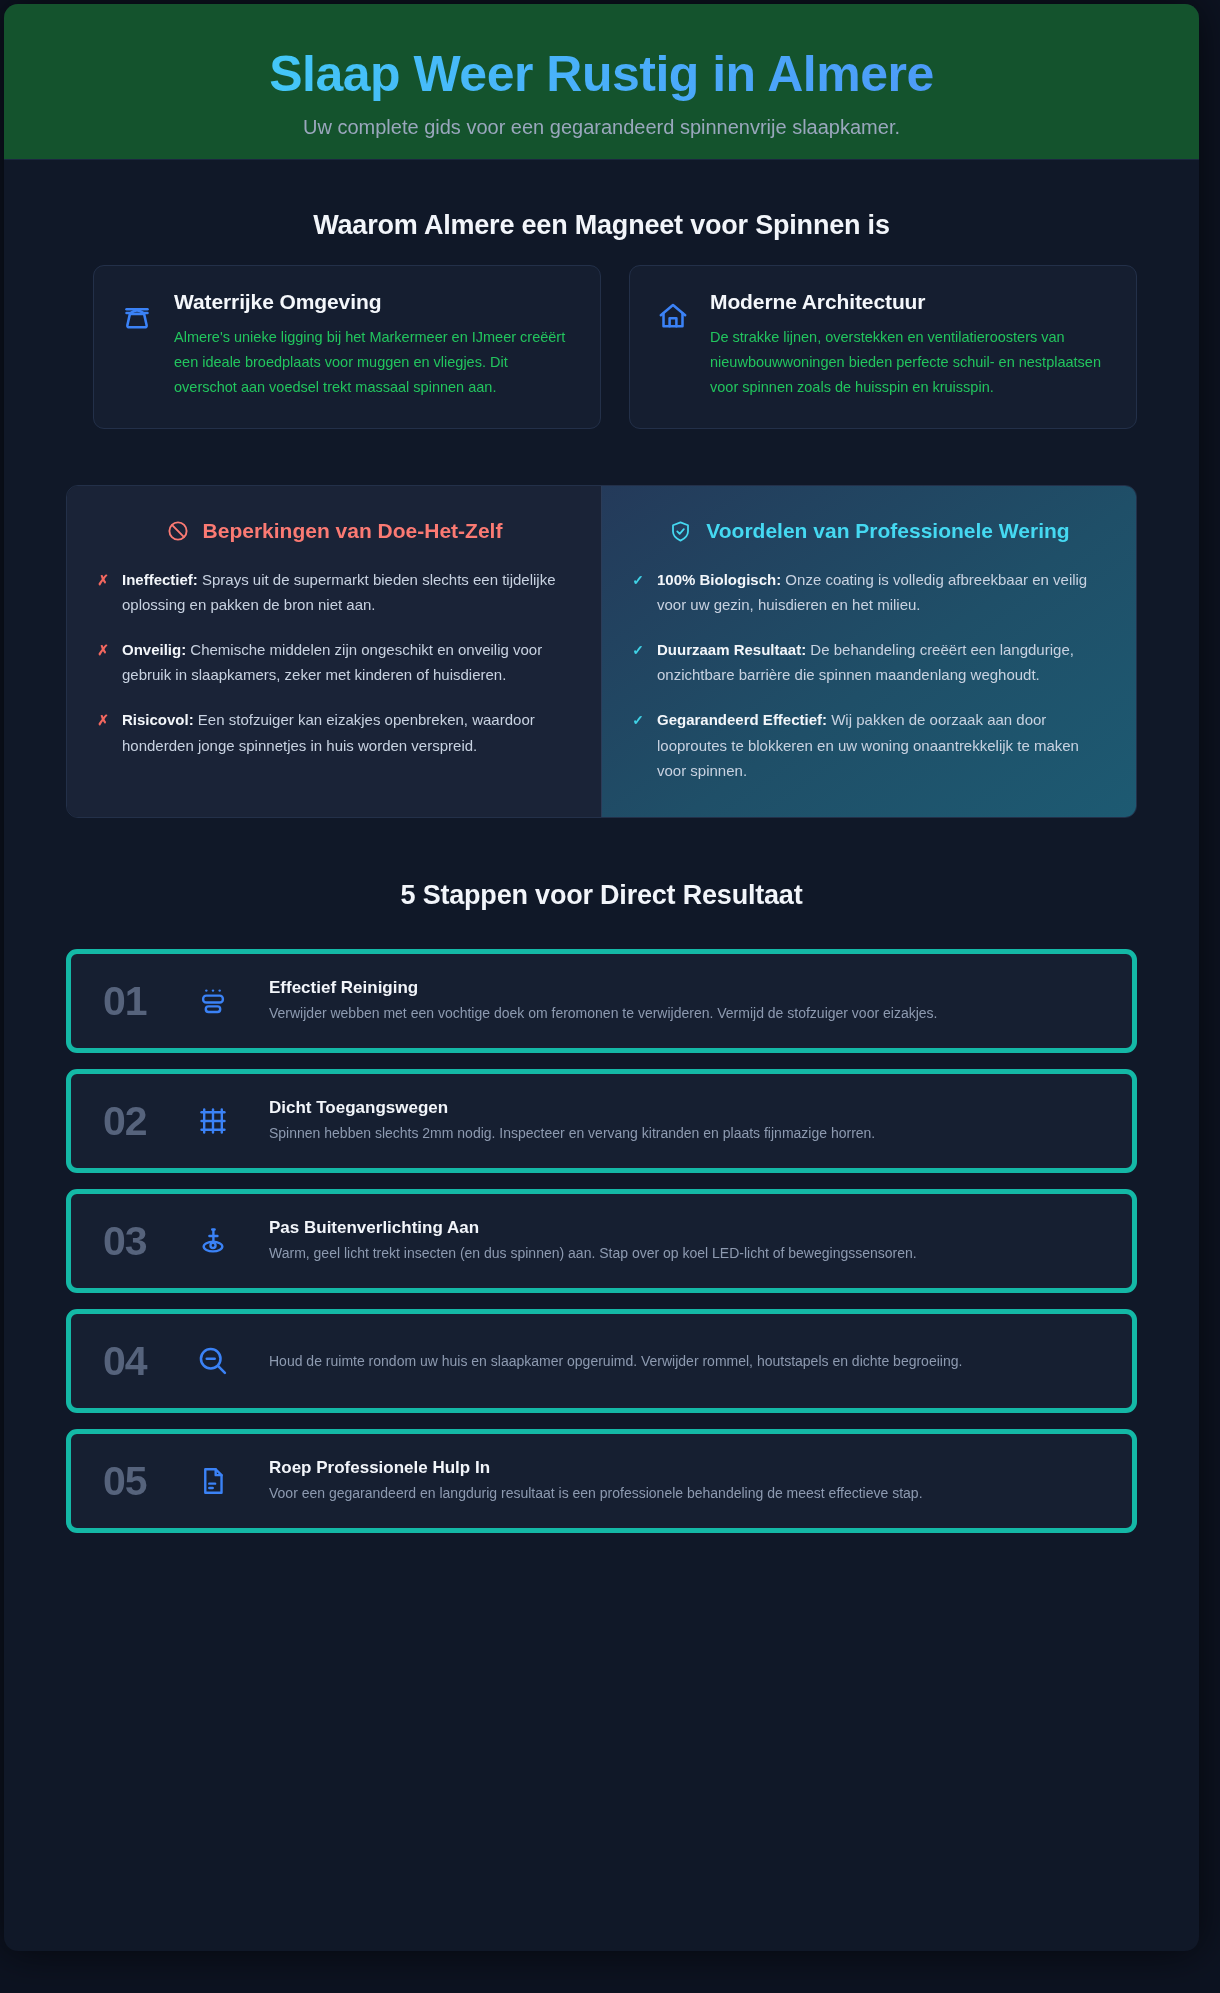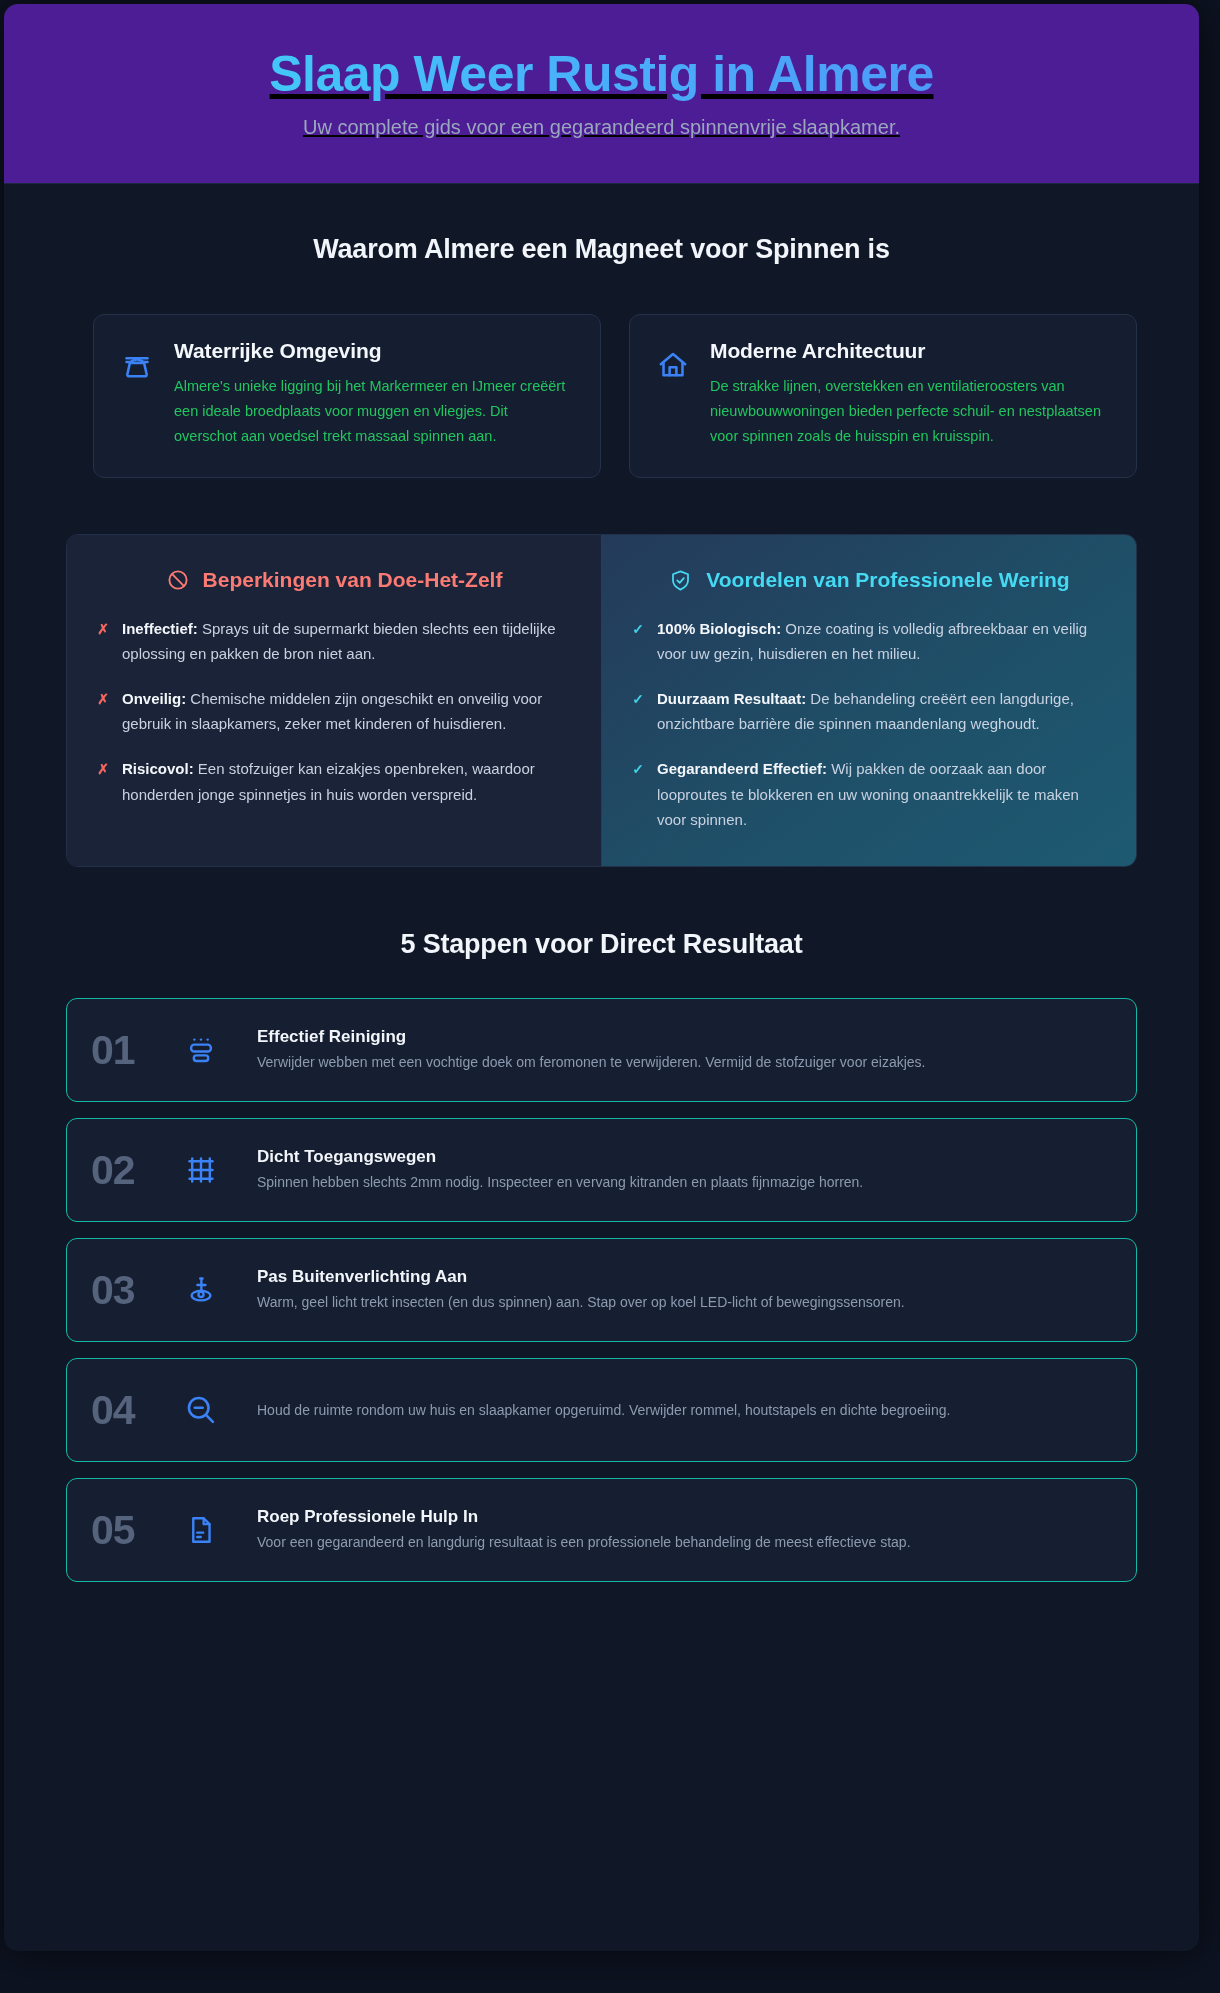--- a/index.html
+++ b/index.html
@@ -23,25 +23,24 @@
     width: 1195px;
     height: 1947px;
     background: #101828;
     border-radius: 14px;
     box-shadow: 0 0 44px rgba(0,0,0,0.65);
     overflow: hidden;
   }
 
   
   .hero {
-    padding: 42px 40px 44px;
+    padding: 42px 40px 20px;
     text-align: center;
-    background: #4c1d95;
+    background: #14532d;
     border-bottom: 1px solid #1c2740;
-    text-decoration: underline;
   }
   .hero-title {
     font-size: 50px;
     font-weight: 700;
     letter-spacing: -0.5px;
     line-height: 1.12;
     background: linear-gradient(90deg, #3fd8f5 0%, #49b0fa 48%, #4f8ef7 100%);
     -webkit-background-clip: text;
     background-clip: text;
     color: transparent;
@@ -63,21 +62,21 @@
     font-weight: 700;
     letter-spacing: -0.2px;
   }
   .sec-why { padding-top: 50px; }
   .sec-steps { padding-top: 62px; }
 
   
   .why-grid {
     display: flex;
     gap: 28px;
-    margin-top: 49px;
+    margin-top: 24px;
     padding-left: 27px;
   }
   .why-card {
     flex: 1;
     background: #151e30;
     border: 1px solid #233049;
     border-radius: 11px;
     padding: 24px 26px 28px;
     display: flex;
     gap: 20px;
@@ -155,23 +154,23 @@
   }
   .cmp-txt b { color: #f3f6fa; font-weight: 700; }
 
   
   .steps { margin-top: 38px; }
   .step {
     display: flex;
     align-items: center;
     gap: 26px;
     background: #161f31;
-    border: 1px solid #14b8a6;
+    border: 5px solid #14b8a6;
     border-radius: 11px;
-    padding: 22px 24px;
+    padding: 22px 32px;
     margin-bottom: 16px;
     min-height: 104px;
   }
   .step:last-child { margin-bottom: 0; }
   .step-num {
     flex: 0 0 auto;
     font-size: 41px;
     font-weight: 700;
     color: #56637c;
     letter-spacing: -1px;

